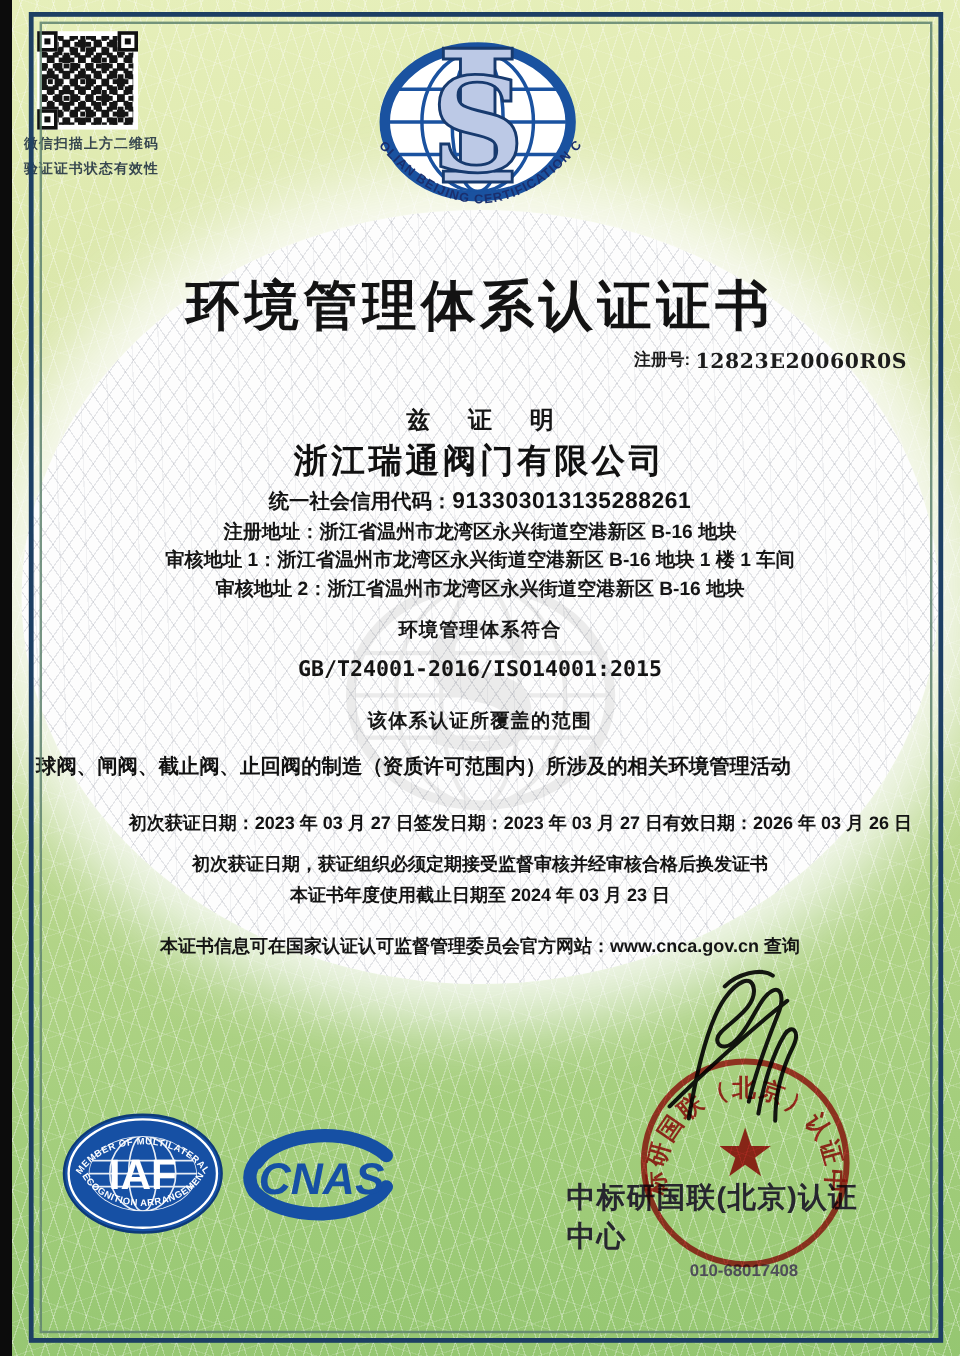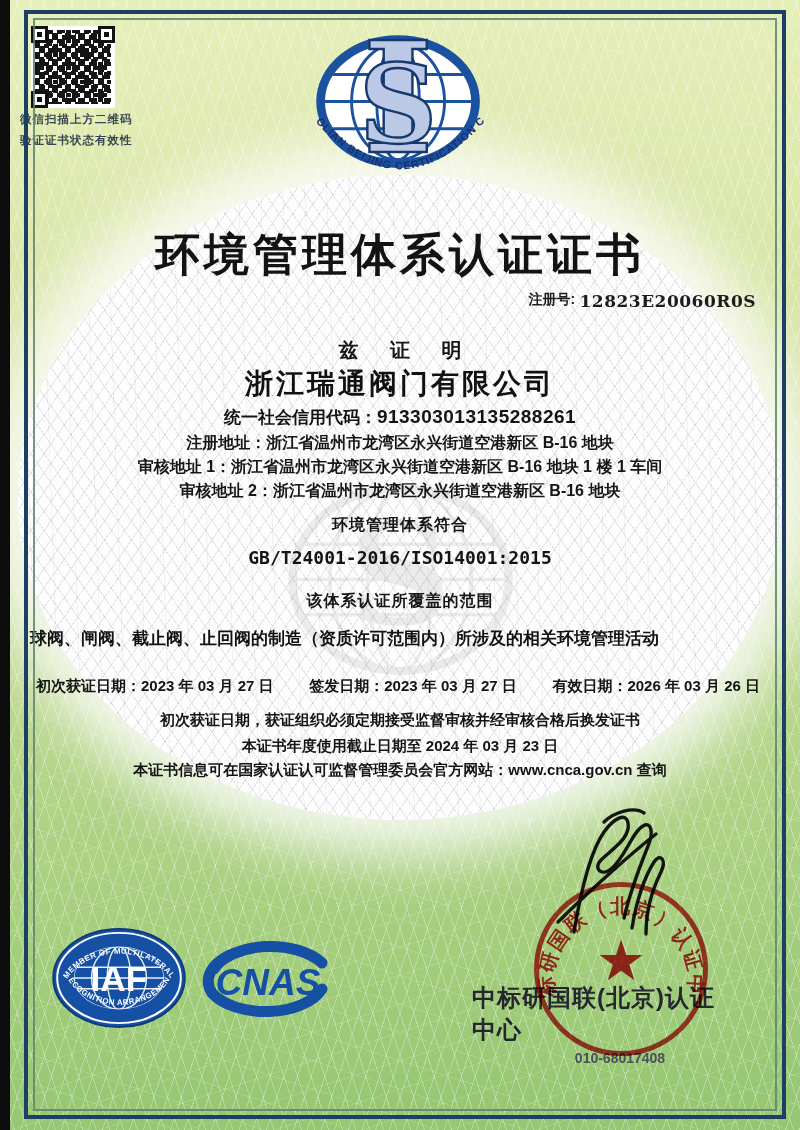--- a/index.html
+++ b/index.html
@@ -48,23 +48,23 @@
   .certify{position:absolute;left:0;right:0;top:337px;text-align:center;font-size:20px;font-weight:800;color:#151515;letter-spacing:13px;text-indent:13px;}
   .company{position:absolute;left:0;right:0;top:365px;text-align:center;font-size:28px;font-weight:900;color:#111;letter-spacing:3px;}
   .credit{position:absolute;left:0;right:0;top:406px;text-align:center;font-size:17px;font-weight:800;color:#131313;}
   .credit .val{font-size:19px;letter-spacing:.5px;}
   .addr{position:absolute;left:0;right:0;text-align:center;font-size:16px;font-weight:800;color:#161616;}
   .addr1{top:433px}.addr2{top:457px}.addr3{top:481px}
   .conf{position:absolute;left:0;right:0;top:515px;text-align:center;font-size:16px;font-weight:800;color:#161616;letter-spacing:1px;}
   .std{position:absolute;left:0;right:0;top:547px;text-align:center;font-family:"DejaVu Sans Mono",monospace;font-size:18px;font-weight:800;color:#141414;}
   .scope-h{position:absolute;left:0;right:0;top:591px;text-align:center;font-size:16px;font-weight:800;color:#161616;letter-spacing:1px;}
   .scope{position:absolute;left:30px;right:30px;top:627px;text-align:left;font-size:17px;font-weight:700;color:#121212;}
-  .dates{position:absolute;left:36px;right:40px;top:677px;display:flex;justify-content:space-between;font-size:15px;font-weight:800;color:#131313;}
+  .dates{position:absolute;left:36px;right:40px;top:677px;display:flex;justify-content:flex-end;font-size:15px;font-weight:800;color:#131313;}
   .notes div{position:absolute;left:0;right:0;text-align:center;font-size:15px;font-weight:700;color:#141414;}
-  .note1{top:711px}.note2{top:737px}.note3{top:761px}
+  .note1{top:711px}.note2{top:737px}.note3{top:779px}
   
   .iaf{position:absolute;left:50px;top:926px;width:138px;height:104px;}
   .cnas-logo{position:absolute;left:196px;top:933px;width:140px;height:96px;}
   .cnas-txt{position:absolute;left:341px;top:940px;line-height:18px;}
   .cnas-txt .cn{color:#2d5ca8;font-size:13px;font-weight:800;}
   .cnas-txt .en{color:#3c3c44;font-size:13px;font-weight:800;letter-spacing:.3px;}
   .certifier{position:absolute;left:472px;top:982px;width:260px;font-size:24px;font-weight:800;color:#26262e;letter-spacing:1px;}
   .stamp{position:absolute;left:534px;top:882px;width:164px;height:164px;border-radius:50%;
     border:5px solid rgba(208,28,28,.85);z-index:6;mix-blend-mode:multiply;}
   .stamp .star{position:absolute;left:0;right:0;top:46px;text-align:center;font-size:56px;color:rgba(208,28,28,.92);line-height:1;}

